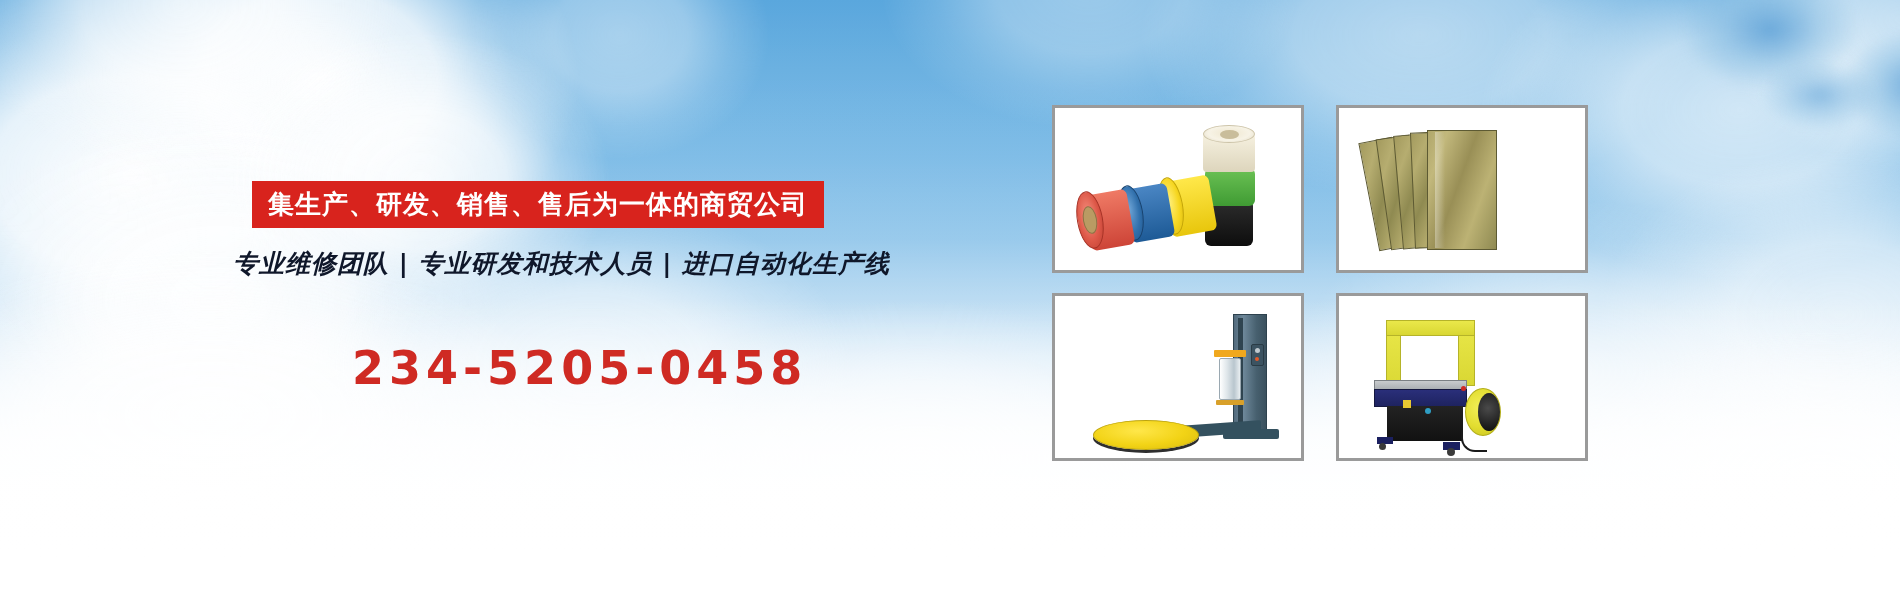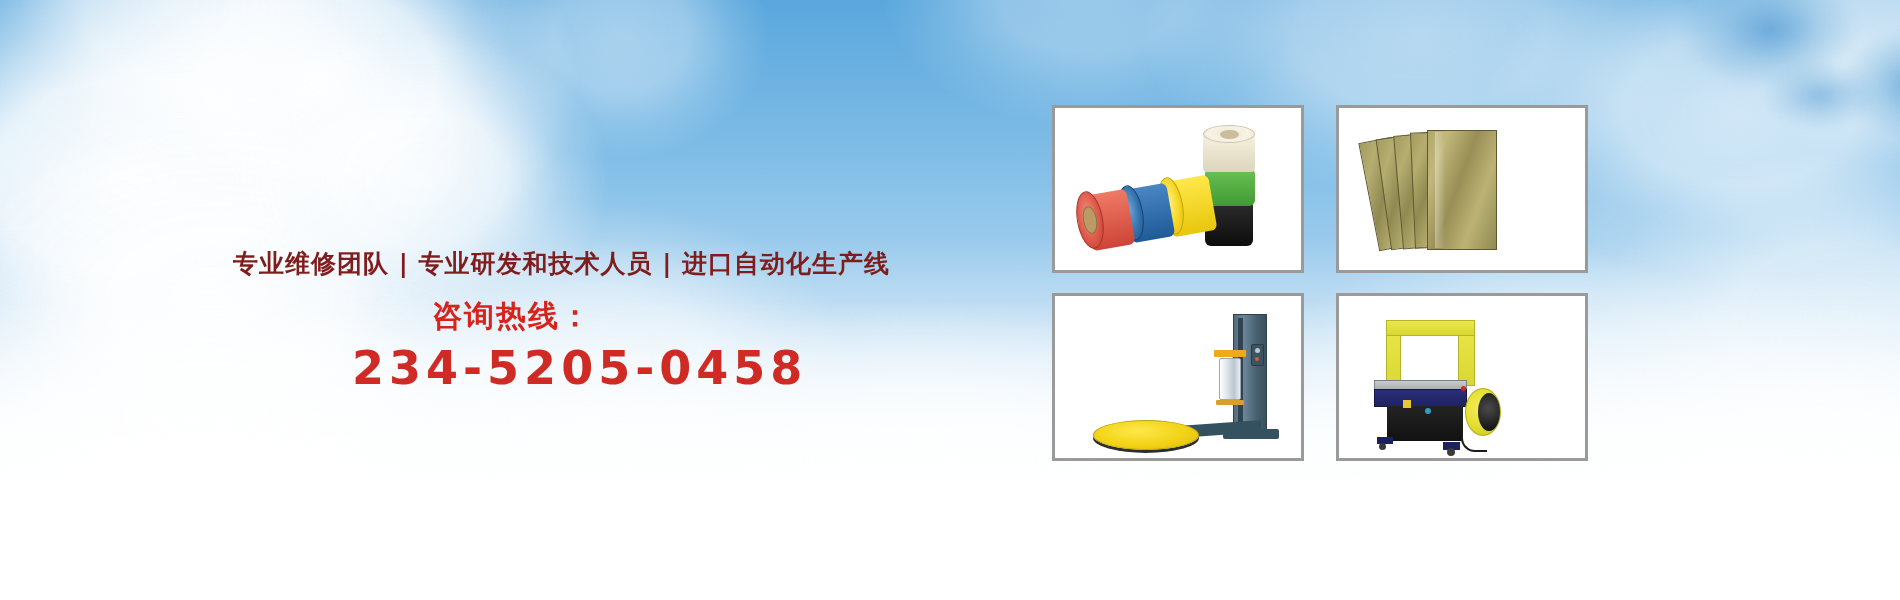--- a/index.html
+++ b/index.html
@@ -109,24 +109,25 @@
     color:#ffffff;
     letter-spacing:1px;
     line-height:1;
   }
 
   .subline {
     position:absolute;
     left:233px; top:249px;
     font-size:25px;
     font-weight:bold;
-    color:#7f1d1d;
+    color:#0f172a;
     letter-spacing:1px;
     white-space:nowrap;
     line-height:1.2;
+    font-style:italic;
   }
 
   .hotline-label {
     position:absolute;
     left:432px; top:298px;
     font-size:30px;
     font-weight:bold;
     color:#d8231d;
     letter-spacing:2px;
     white-space:nowrap;
@@ -261,24 +262,26 @@
     <div class="skyhole h1"></div>
     <div class="skyhole h2"></div>
     <div class="skyhole h3"></div>
   </div>
 
   <div class="bottomfade"></div>
 
   <div class="copy">
 
 
+    <div class="redbar">
+      <div class="redbar-text">集生产、研发、销售、售后为一体的商贸公司</div>
+    </div>
 
     <div class="subline">专业维修团队 | 专业研发和技术人员 | 进口自动化生产线</div>
 
-    <div class="hotline-label">咨询热线：</div>
 
     <div class="hotline-number">234-5205-0458</div>
   </div>
 
   <div class="grid">
 
     <div class="cell">
       <div class="photo">
 
         <div class="roll-body" style="left:150px; top:92px; width:48px; height:46px; background:linear-gradient(to bottom,#2d2d2d,#0d0d0d);"></div>

